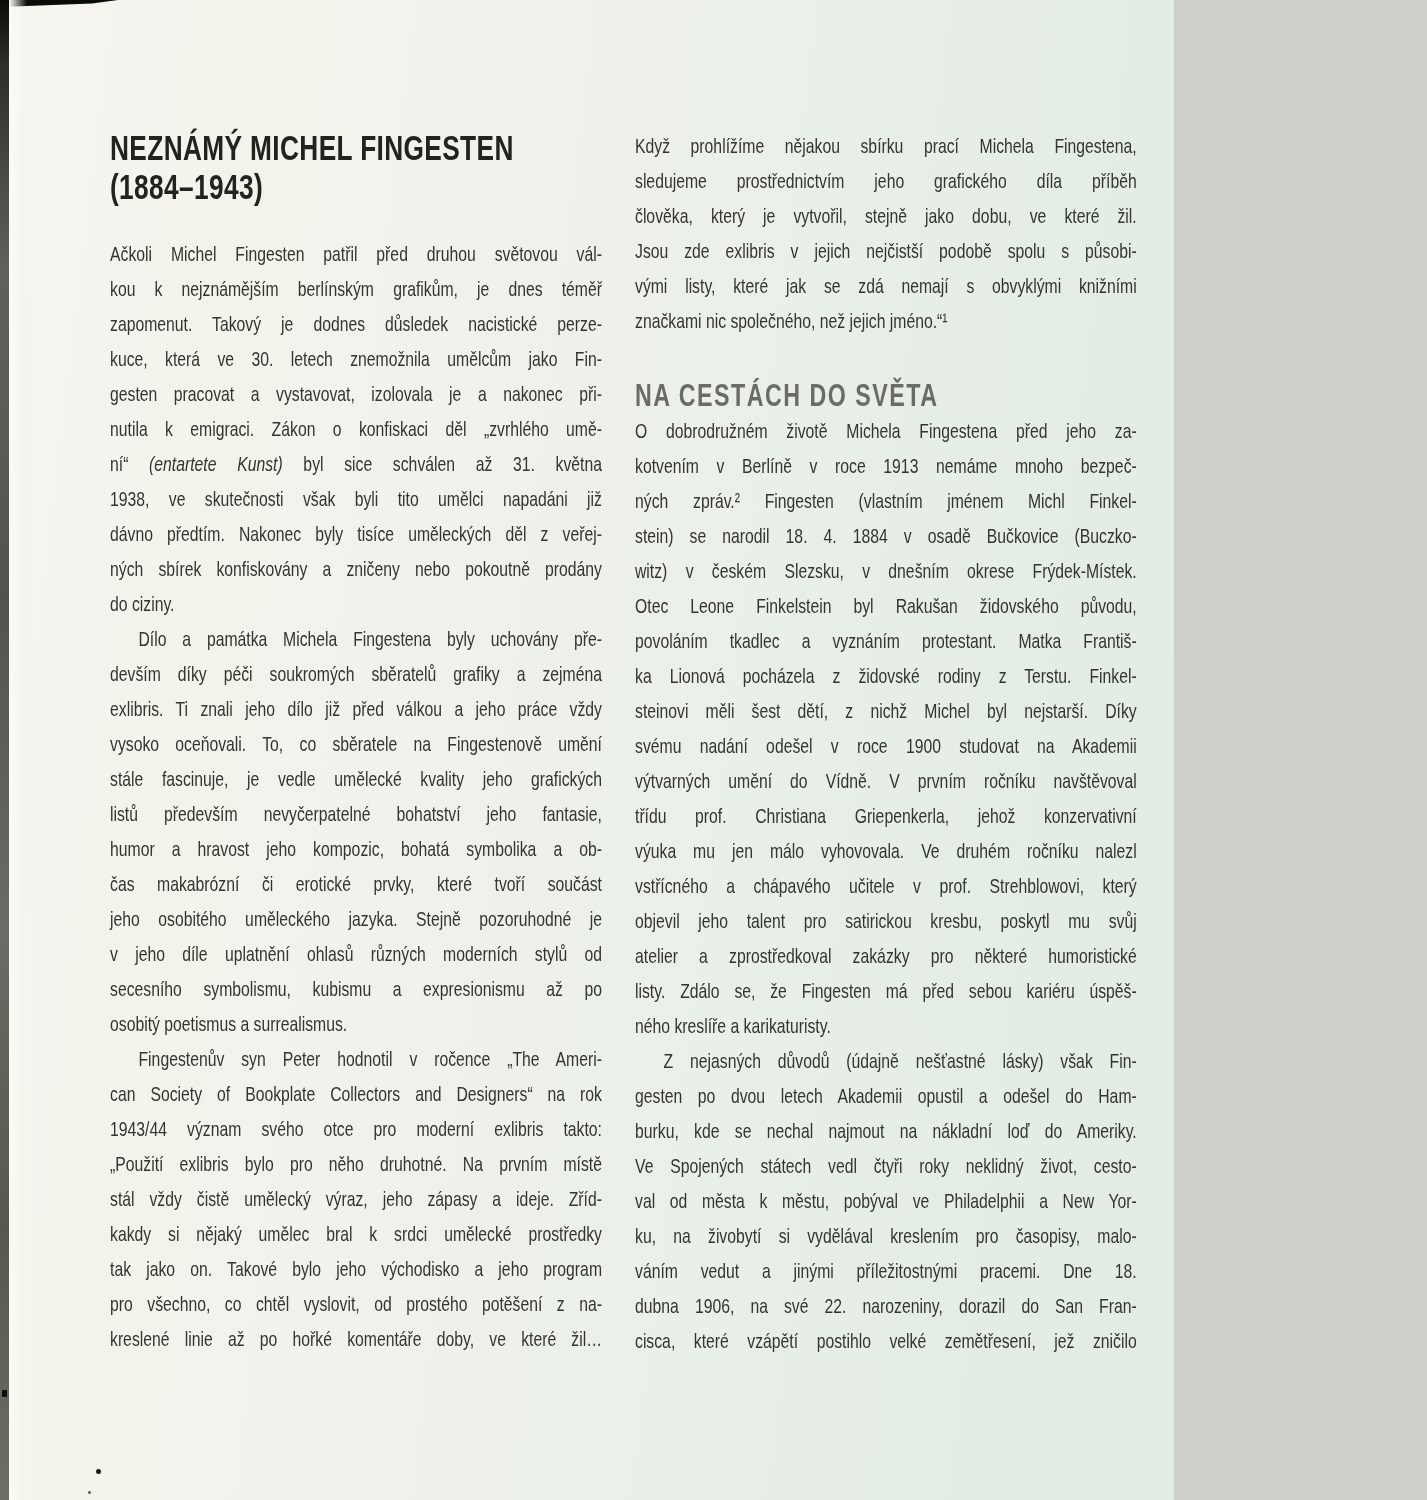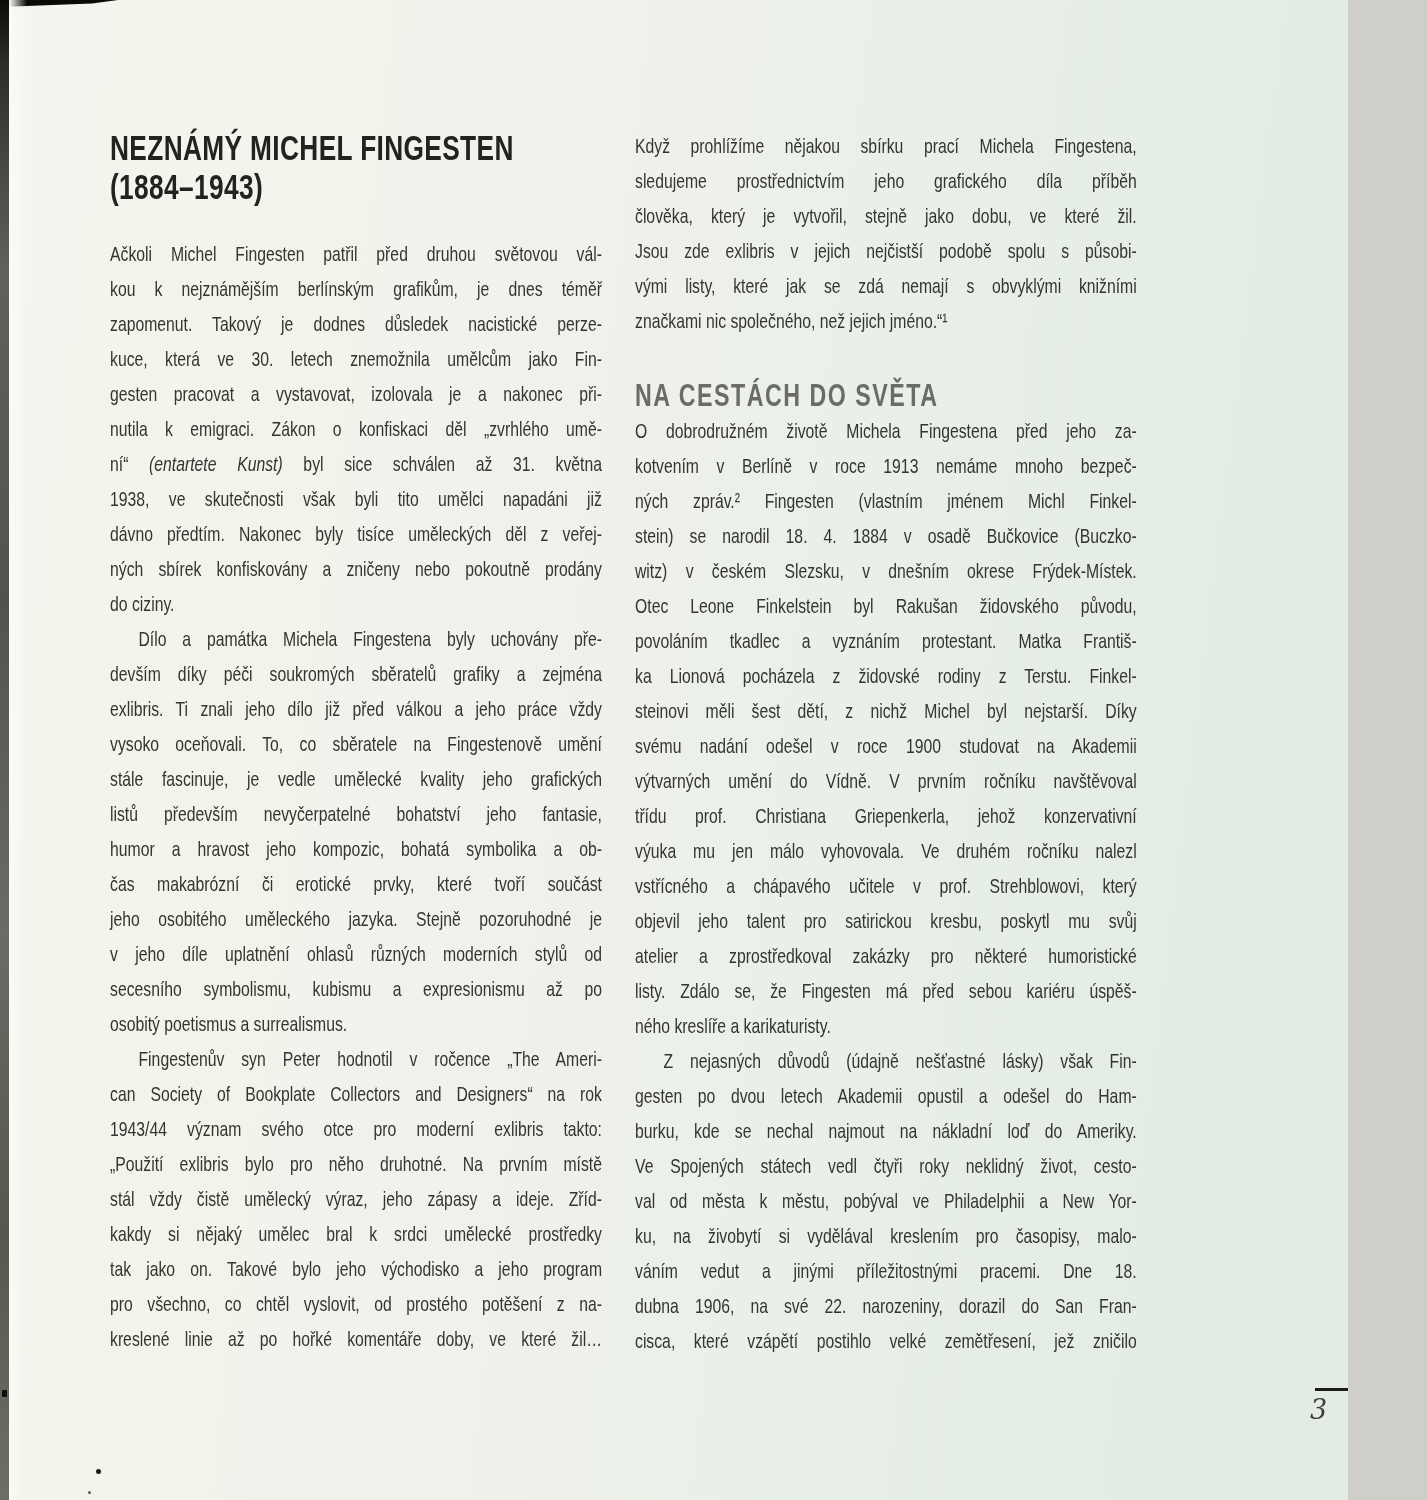--- a/index.html
+++ b/index.html
@@ -2,21 +2,21 @@
 <html><head>
 <meta charset="utf-8">
 <style>
   html, body {
     margin: 0;
     padding: 0;
     background: #cfcfc9;
   }
   .canvas {
     position: relative;
-    width: 1348px;
+    width: 1174px;
     height: 1500px;
     overflow: hidden;
     background: linear-gradient(97deg,
       #f5f4ee 0%, #f3f3ec 22%, #eef1ea 45%,
       #e8efe9 65%, #e4ece6 85%, #e3ebe5 100%);
     font-family: "Liberation Sans", sans-serif;
   }
   
   .spine {
     position: absolute; left: 0; top: 0; bottom: 0; width: 9px;

